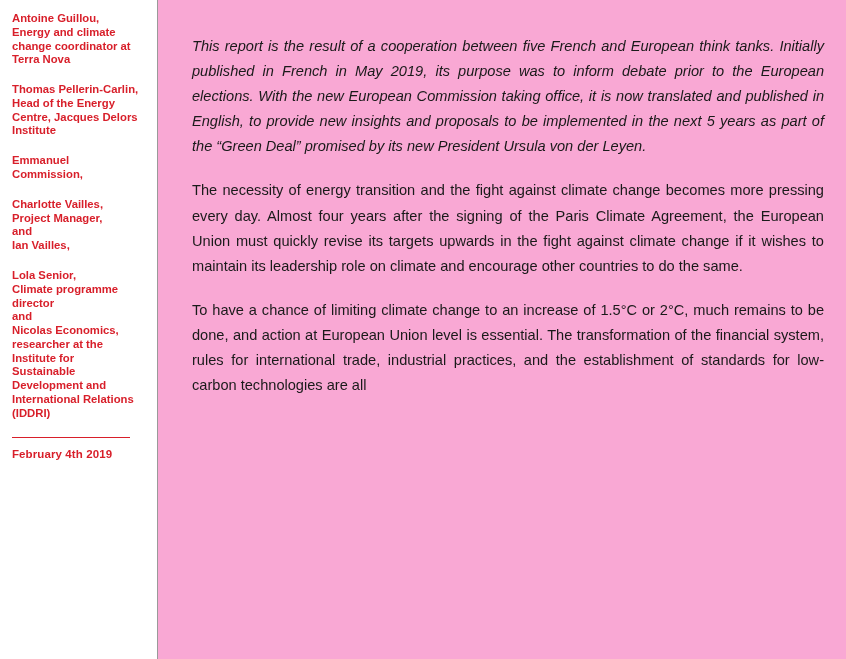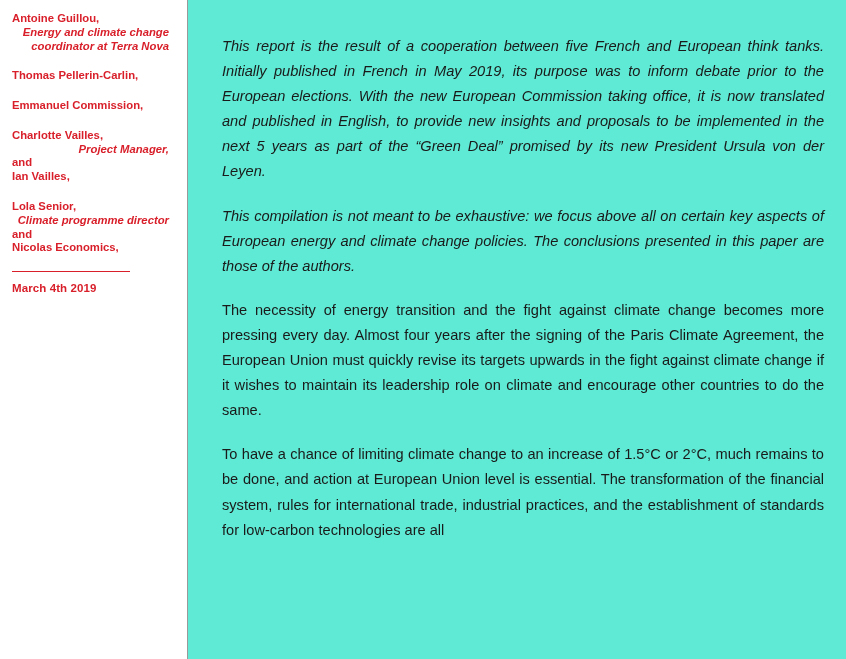--- a/index.html
+++ b/index.html
@@ -14,43 +14,41 @@
     overflow: hidden;
   }
   .page {
     display: flex;
     width: 846px;
     height: 659px;
     box-sizing: border-box;
   }
   
   .sidebar {
-    width: 188px;
+    width: 158px;
     box-sizing: border-box;
     padding: 12px 18px 0 12px;
     background: #ffffff;
     border-right: 1px solid #9a9a9a;
     position: relative;
   }
   .author-block {
     margin-bottom: 16px;
     color: #d81f2a;
     line-height: 1.22;
     font-size: 11.3px;
   }
   .author-name {
     font-weight: bold;
     font-style: normal;
     color: #d81f2a;
   }
   .author-role {
     font-weight: bold;
-    font-style: italic;
     color: #d81f2a;
-    text-align: right;
   }
   .author-plain {
     font-weight: bold;
     font-style: normal;
     color: #d81f2a;
   }
   .rule {
     width: 118px;
     height: 0;
     border-top: 1.5px solid #d81f2a;
@@ -59,21 +57,21 @@
   .date {
     color: #d81f2a;
     font-weight: bold;
     font-size: 11.5px;
     letter-spacing: 0.1px;
   }
   
   .content {
     flex: 1;
     box-sizing: border-box;
-    background: #5eead4;
+    background: #f9a8d4;
     padding: 34px 22px 0 34px;
     overflow: hidden;
   }
   .para {
     font-size: 14.6px;
     line-height: 1.72;
     color: #1a1a1a;
     text-align: justify;
     margin: 0 0 19px 0;
   }
@@ -88,45 +86,46 @@
 
   <aside class="sidebar">
 
     <div class="author-block">
       <div class="author-name">Antoine Guillou,</div>
       <div class="author-role">Energy and climate change coordinator at Terra Nova</div>
     </div>
 
     <div class="author-block">
       <div class="author-name">Thomas Pellerin-Carlin,</div>
+      <div class="author-role">Head of the Energy Centre, Jacques Delors Institute</div>
     </div>
 
     <div class="author-block">
       <div class="author-name">Emmanuel Commission,</div>
     </div>
 
     <div class="author-block">
       <div class="author-name">Charlotte Vailles,</div>
       <div class="author-role">Project Manager,</div>
       <div class="author-plain">and</div>
       <div class="author-name">Ian Vailles,</div>
     </div>
 
     <div class="author-block">
       <div class="author-name">Lola Senior,</div>
       <div class="author-role">Climate programme director</div>
       <div class="author-plain">and</div>
       <div class="author-name">Nicolas Economics,</div>
+      <div class="author-role">researcher at the Institute for Sustainable Development and International Relations (IDDRI)</div>
     </div>
 
     <div class="rule"></div>
 
-    <div class="date">March 4th 2019</div>
+    <div class="date">February 4th 2019</div>
   </aside>
 
   <main class="content">
     <p class="para italic">This report is the result of a cooperation between five French and European think tanks. Initially published in French in May 2019, its purpose was to inform debate prior to the European elections. With the new European Commission taking office, it is now translated and published in English, to provide new insights and proposals to be implemented in the next 5 years as part of the “Green Deal” promised by its new President Ursula von der Leyen.</p>
-    <p class="para italic">This compilation is not meant to be exhaustive: we focus above all on certain key aspects of European energy and climate change policies. The conclusions presented in this paper are those of the authors.</p>
     <p class="para">The necessity of energy transition and the fight against climate change becomes more pressing every day. Almost four years after the signing of the Paris Climate Agreement, the European Union must quickly revise its targets upwards in the fight against climate change if it wishes to maintain its leadership role on climate and encourage other countries to do the same.</p>
     <p class="para">To have a chance of limiting climate change to an increase of 1.5°C or 2°C, much remains to be done, and action at European Union level is essential. The transformation of the financial system, rules for international trade, industrial practices, and the establishment of standards for low-carbon technologies are all</p>
   </main>
 
 </div>
 
 </body></html>

